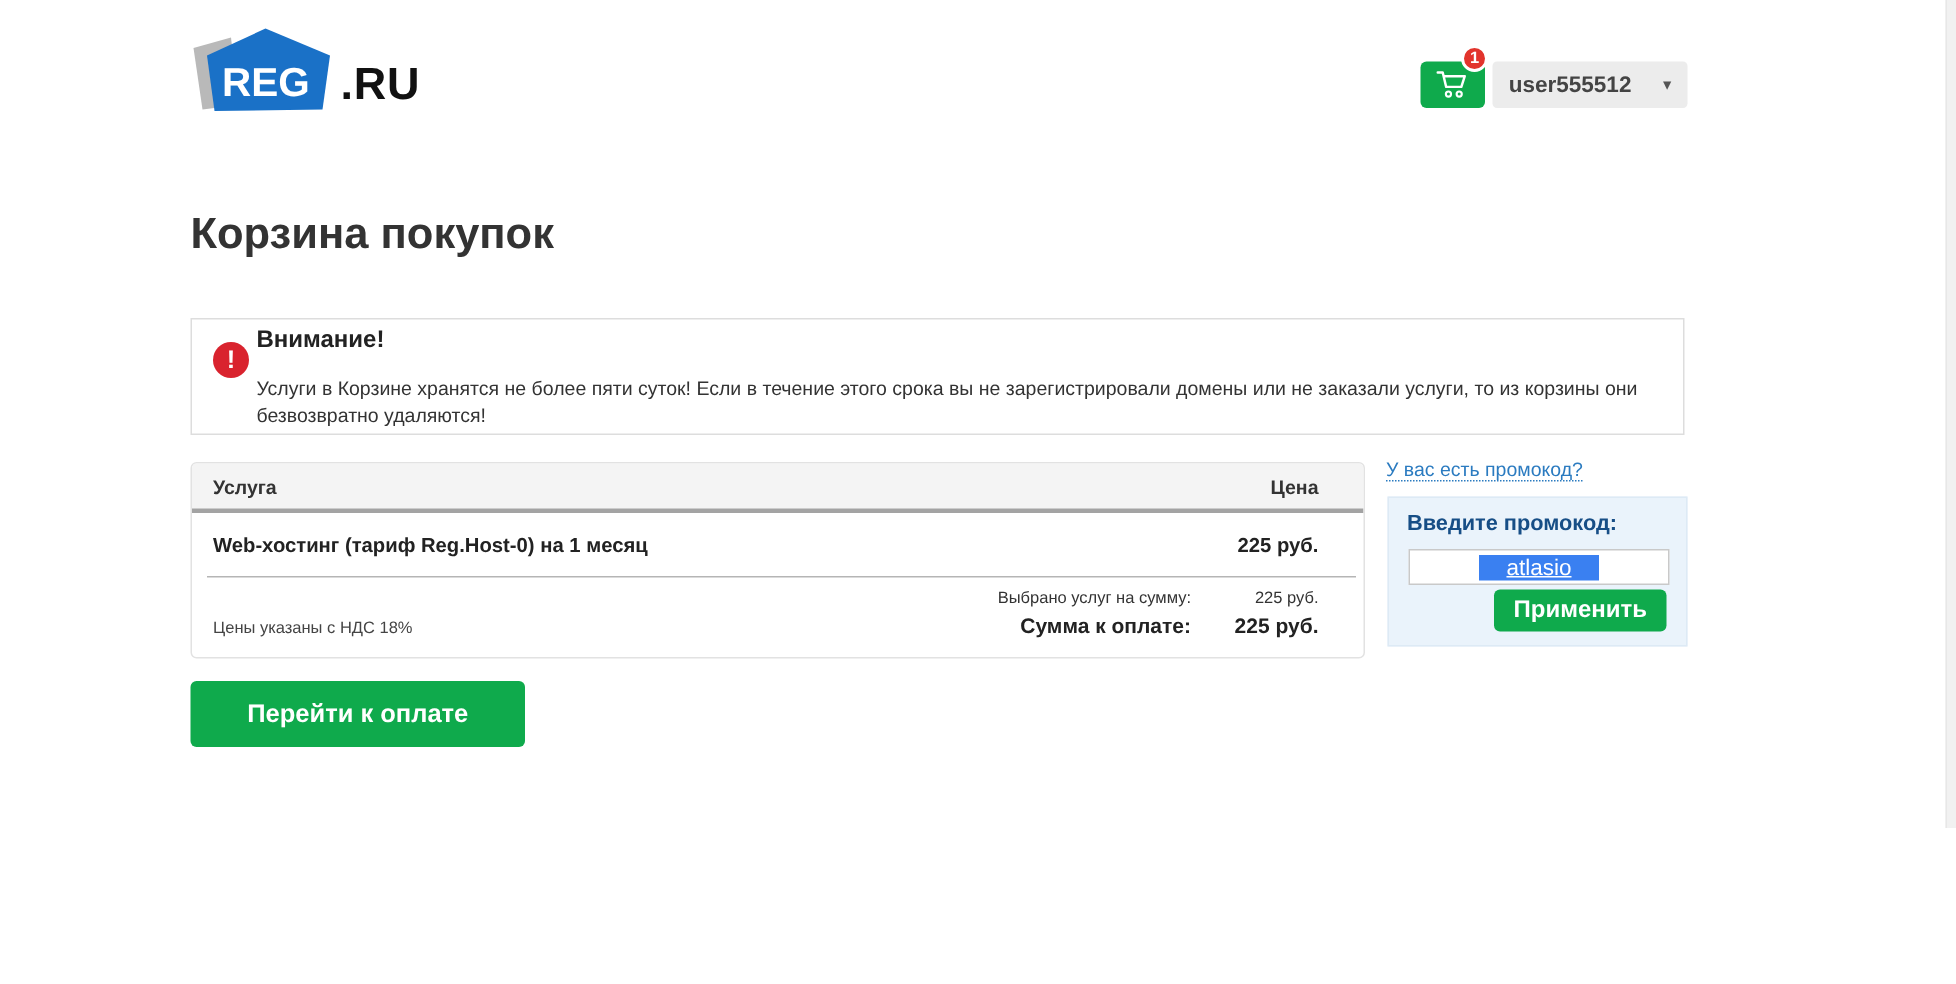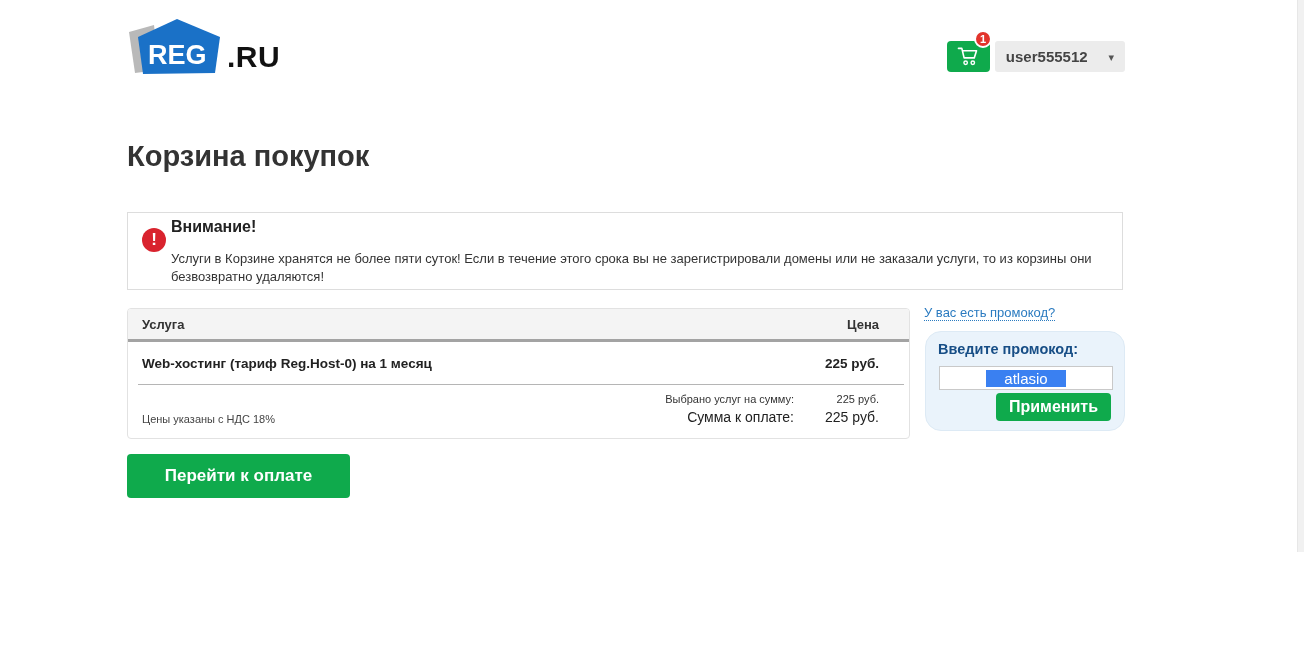--- a/index.html
+++ b/index.html
@@ -40,34 +40,34 @@
                 border-radius:4px; background:#fff; overflow:hidden; }
   .thead { height:33px; background:#f4f4f4; border-bottom:3px solid #a3a3a3; display:flex;
            justify-content:space-between; align-items:center; padding:0 30px 0 14px;
            font-size:13px; font-weight:bold; color:#333; }
   .trow { height:42px; display:flex; justify-content:space-between; align-items:center;
           padding:0 30px 0 14px; font-size:13.5px; font-weight:bold; color:#222; }
   .divider { border-top:1px solid #b5b5b5; margin:0 5px 0 10px; }
   .summary { position:relative; padding:8px 30px 13px 14px; }
   .sum-row { display:flex; justify-content:flex-end; align-items:baseline; }
   .sum-row.small { font-size:11px; color:#333; margin-bottom:4px; }
-  .sum-row.total { font-size:14px; font-weight:normal; color:#222; }
+  .sum-row.total { font-size:14px; font-weight:bold; color:#222; }
   .sum-value { width:85px; text-align:right; }
   .vat-note { position:absolute; left:14px; bottom:13px; font-size:11px; color:#444; }
 
   
   .promo-link { position:absolute; left:924px; top:305px; font-size:13px; color:#2b7bc0;
                 text-decoration:none; border-bottom:1px dotted #2b7bc0; cursor:pointer; }
   .promo-box { position:absolute; left:925px; top:331px; width:200px; height:100px;
-               background:#eaf3fb; border:1px solid #ddeaf5; border-radius:16px; }
+               background:#eaf3fb; border:1px solid #ddeaf5; border-radius:0; }
   .promo-title { position:absolute; left:12px; top:9px; font-size:14.5px; font-weight:bold; color:#174e86; }
   .promo-input { position:absolute; left:13px; top:34px; width:174px; height:24px; background:#fff;
                  border:1px solid #c9c9c9; display:flex; align-items:center; justify-content:center;
                  font-size:15px; cursor:text; }
-  .promo-input .sel { background:#3a80f1; color:#fff; padding:0 18px; }
+  .promo-input .sel { background:#3a80f1; color:#fff; padding:0 18px;text-decoration:underline; }
   .apply-btn { position:absolute; right:13px; bottom:9px; height:28px; padding:0 13px;
                background:#0faa4c; border:none; border-radius:4px; color:#fff;
                font-family:"Liberation Sans", sans-serif; font-size:16px; font-weight:bold; cursor:pointer; }
 
   
   .checkout-btn { position:absolute; left:127px; top:454px; width:223px; height:44px; background:#0faa4c;
                   border:none; border-radius:4px; color:#fff; font-family:"Liberation Sans", sans-serif;
                   font-size:17px; font-weight:bold; cursor:pointer; }
 
   

